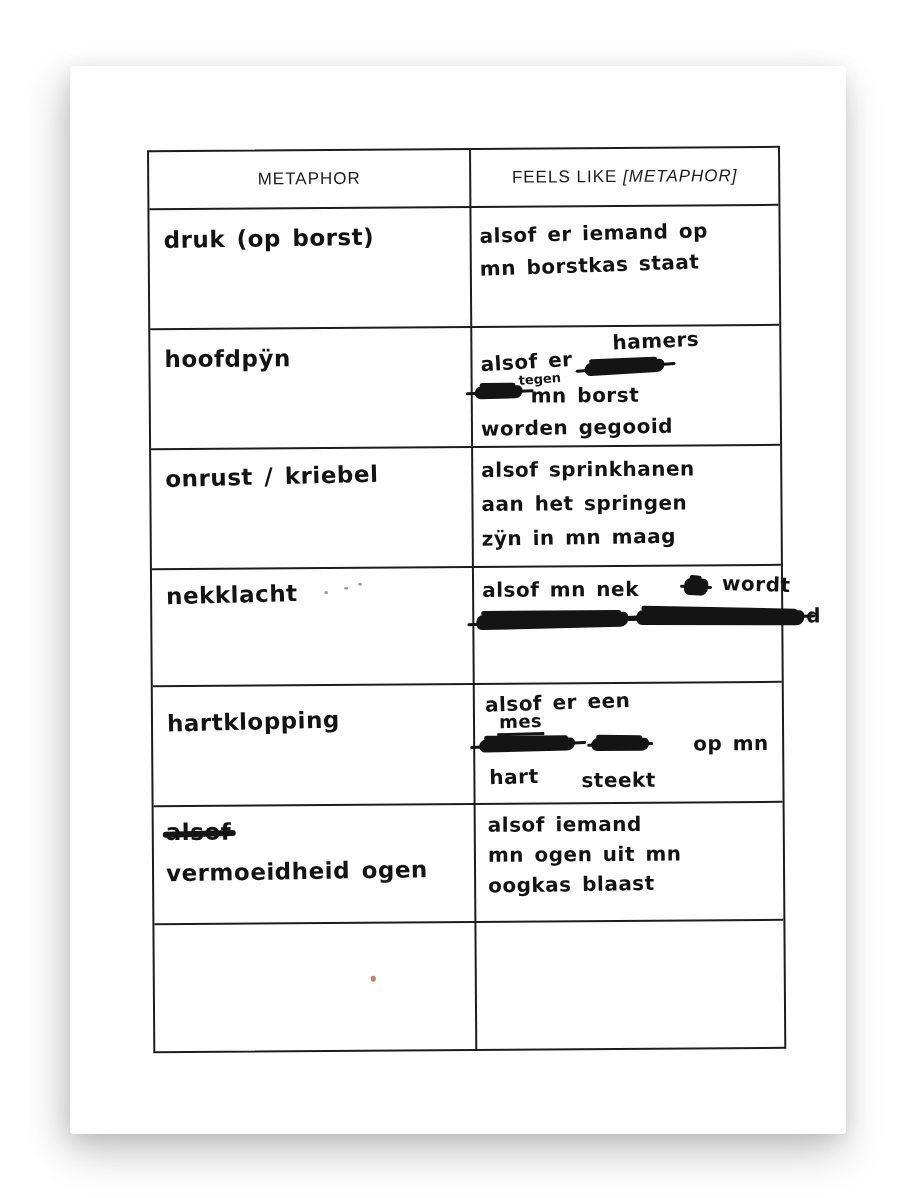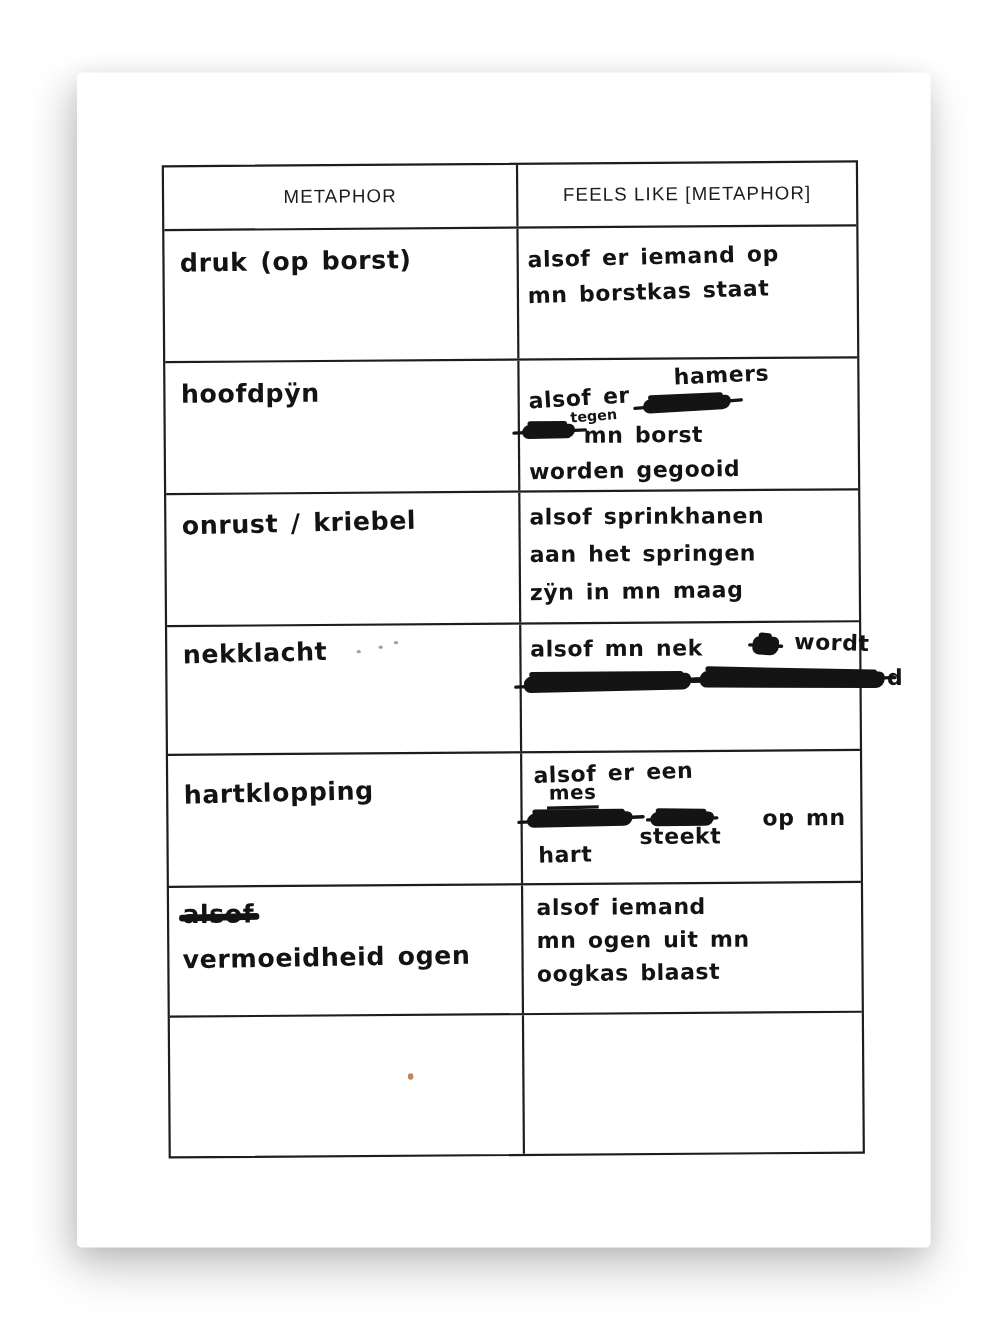--- a/index.html
+++ b/index.html
@@ -31,21 +31,21 @@
   .row { display: flex; height: 120px; border-top: 2px solid #1d1d1d; }
   .row.hdr { height: 56px; border-top: none; }
   .row.last { height: 128px; }
   .cell-l { width: 320px; position: relative; overflow: visible; }
   .cell-r { flex: 1; border-left: 2px solid #1d1d1d; position: relative; overflow: visible; }
   .hdr .cell-l, .hdr .cell-r { display: flex; align-items: center; justify-content: center; }
   .hd {
     font-family: "Liberation Sans", sans-serif;
     font-size: 17px; color: #1c1c1c; letter-spacing: 1px;
   }
-  .hd .it { }
+  .hd .it { font-style: italic; }
   .hw {
     font-family: "DejaVu Sans", sans-serif;
     font-weight: 700;
     color: #131313;
     letter-spacing: 0.5px;
     word-spacing: 3px;
     white-space: nowrap;
   }
   .frag { position: absolute; }
   .kw { font-size: 23px; }
@@ -170,21 +170,21 @@
         <div class="cell-l">
           <span class="frag hw kw" style="left:14px; top:22px; transform:rotate(-1deg);">hartklopping</span>
         </div>
         <div class="cell-r">
           <span class="frag hw mt" style="left:10px; top:6px; transform:rotate(-1.5deg);">alsof er een</span>
           <span class="frag hw ins" style="left:22px; top:26px; transform:rotate(-1deg);">mes</span>
           <span class="scrib" style="left:4px; top:54px; width:96px; height:13px; transform:rotate(-1deg);"></span>
           <span class="scrib tiny" style="left:116px; top:54px; width:58px; height:13px;"></span>
           <span class="frag hw mt" style="left:186px; top:48px;margin-left:32px;">op mn</span>
           <span class="frag hw mt" style="left:14px; top:80px; transform:rotate(-1deg);">hart</span>
-          <span class="frag hw mt" style="left:106px; top:64px;">steekt</span>
+          <span class="frag hw mt" style="left:106px; top:84px;">steekt</span>
         </div>
       </div>
 
       <div class="row" style="height:118px;">
         <div class="cell-l">
           <span class="frag hw kw struck" style="left:12px; top:12px;">alsof</span>
           <span class="frag hw kw" style="left:12px; top:52px; transform:rotate(-0.5deg);">vermoeidheid ogen</span>
         </div>
         <div class="cell-r">
           <span class="frag hw mt" style="left:12px; top:8px;">alsof iemand</span>

